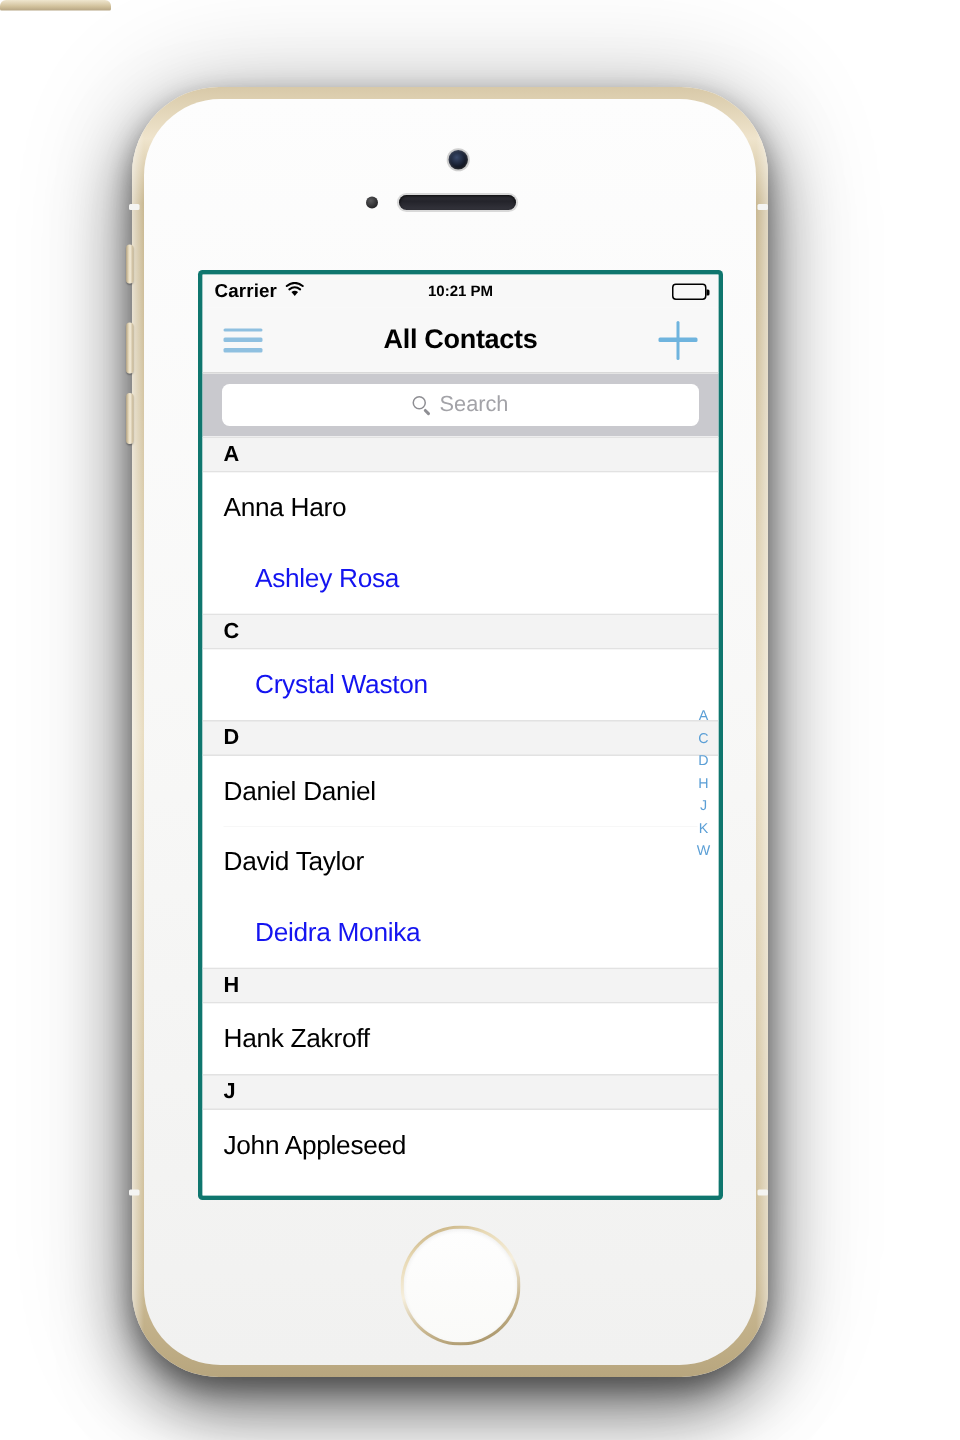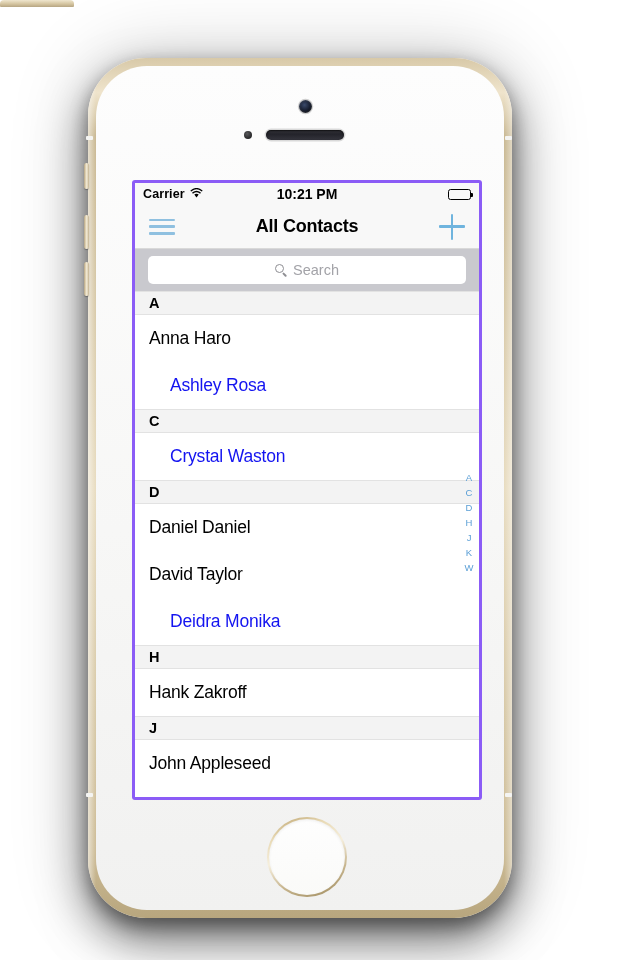--- a/index.html
+++ b/index.html
@@ -117,21 +117,21 @@
     background-origin: border-box;
     background-clip: padding-box, border-box;
     box-shadow: inset 0 1px 3px rgba(0,0,0,0.07);
   }
 
   
   #screen-bezel {
     position: absolute;
     left: 132px; top: 180px;
     width: 350px; height: 620px;
-    background: #8b5cf6;
+    background: #0f766e;
     border-radius: 3px;
     padding: 3px;
     box-sizing: border-box;
   }
   #screen {
     position: relative;
     width: 100%;
     height: 100%;
     background: #ffffff;
     overflow: hidden;
@@ -149,21 +149,21 @@
     font-size: 12.5px;
     font-weight: bold;
     color: #000;
   }
   #status-left { display: flex; align-items: center; gap: 5px; }
   #carrier-label { letter-spacing: 0.1px; }
   #status-time {
     position: absolute;
     left: 0; right: 0;
     text-align: center;
-    font-size: 14px;
+    font-size: 10px;
     font-weight: bold;
     pointer-events: none;
   }
   #status-right { margin-left: auto; display: flex; align-items: center; }
   .battery-shell {
     width: 23px; height: 11px;
     border: 1.3px solid #000;
     border-radius: 2.6px;
     padding: 1.3px;
     box-sizing: border-box;

